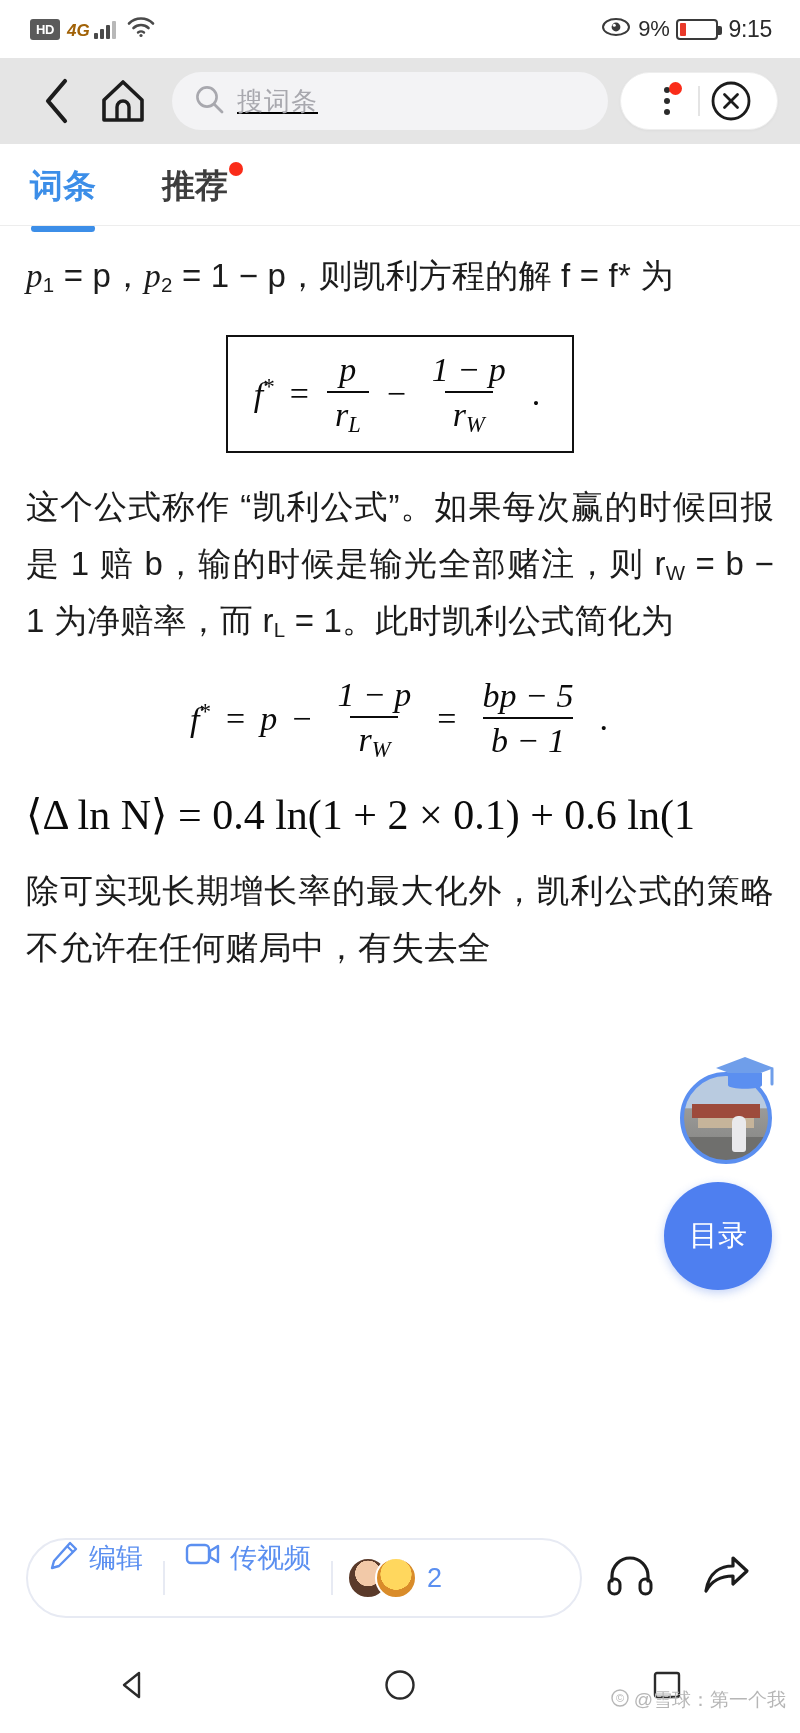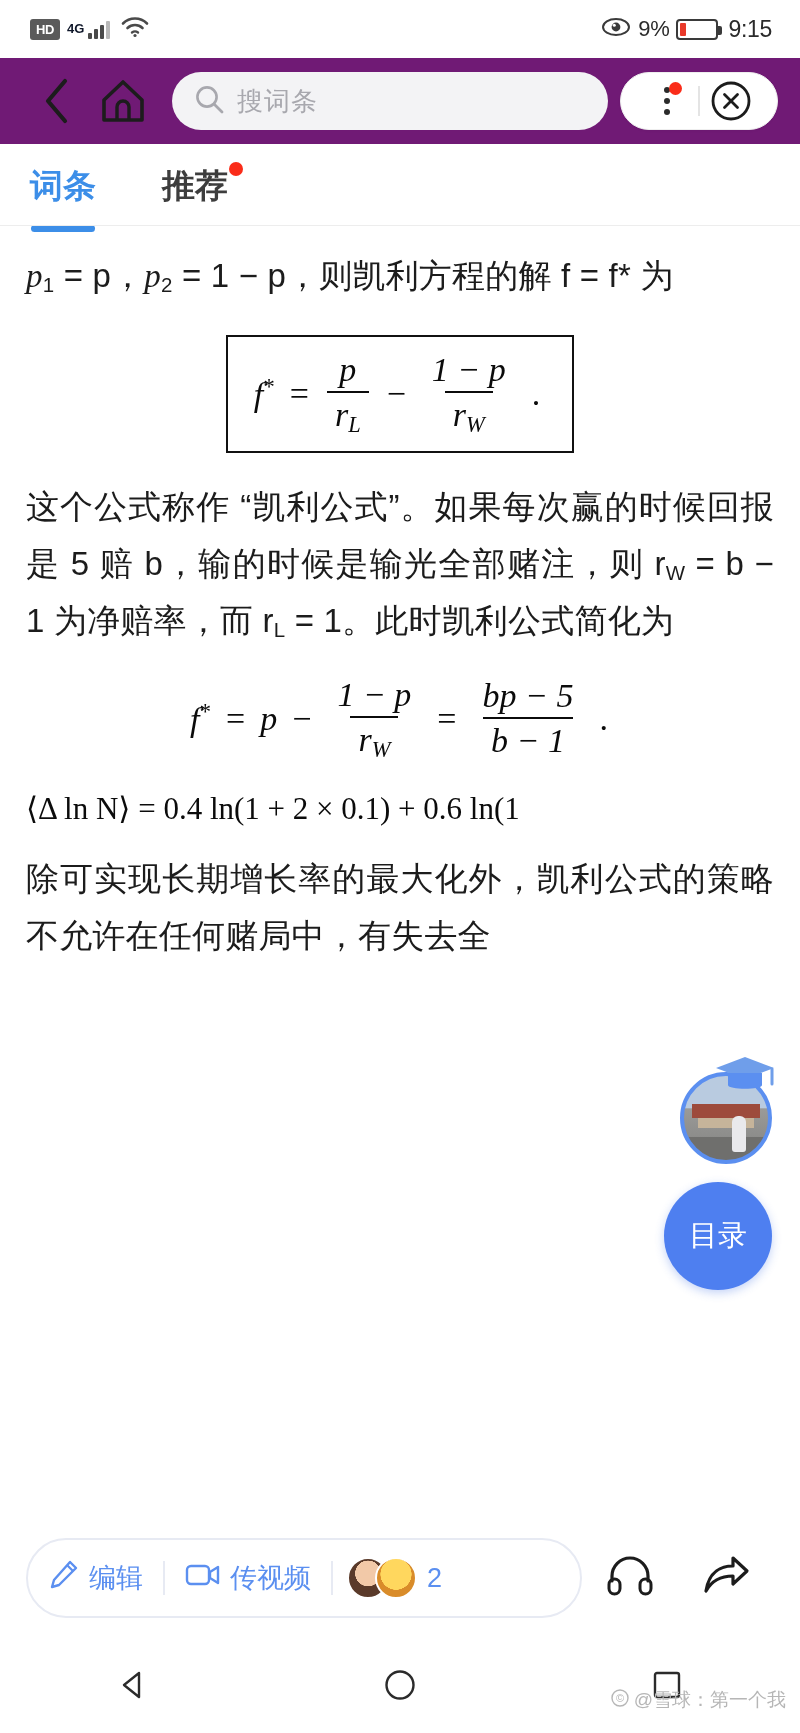--- a/index.html
+++ b/index.html
@@ -41,26 +41,27 @@
     height: 21px;
     background: #5a5a5a;
     color: #ffffff;
     font-size: 13px;
     font-weight: bold;
     border-radius: 3px;
     letter-spacing: -0.5px;
     text-align: right;
   }
   .net-type {
-    font-size: 13px;
-    color: #0f172a;
+    font-size: 17px;
+    color: #a16207;
     font-weight: 600;
     margin-right: -3px;
     align-self: flex-start;
     margin-top: 5px;
+    font-style: italic;
   }
   .signal-bars {
     display: flex;
     align-items: flex-end;
     gap: 2px;
     height: 19px;
   }
   .signal-bars i { width: 4px; background: #4a4a4a; border-radius: 1px; display: block; }
   .signal-bars i:nth-child(1) { height: 6px; }
   .signal-bars i:nth-child(2) { height: 10px; }
@@ -108,21 +109,22 @@
   }
   .clock { font-size: 23px; color: #2b2b2b; letter-spacing: -0.3px; margin-left: 3px; }
 
   
   .nav-bar {
     height: 86px;
     display: flex;
     align-items: center;
     padding: 0 22px 0 26px;
     gap: 4px;
-    background: #701a75;
+    background: #e5e5e5;
+    text-decoration: underline;
   }
   .nav-btn {
     width: 62px;
     height: 62px;
     display: flex;
     align-items: center;
     justify-content: center;
     flex: none;
     cursor: pointer;
   }
@@ -286,21 +288,21 @@
   .frac .den { padding: 3px 8px 0 8px; border-top: 2.2px solid #0b0b0b; }
   .sup { font-size: 0.68em; vertical-align: super; font-style: normal; }
   .msub { font-size: 0.66em; vertical-align: -0.25em; font-style: italic; }
   .eq-center {
     display: flex;
     justify-content: center;
     margin: 26px 0 28px 0;
   }
   .eq-inline-line {
     font-family: "Liberation Serif", "DejaVu Serif", serif;
-    font-size: 31px;
+    font-size: 42px;
     color: #0b0b0b;
     display: flex;
     align-items: center;
     gap: 10px;
     white-space: nowrap;
     margin: 26px 0 24px 0;
   }
 
   
   .float-avatar {
@@ -378,21 +380,21 @@
     flex: 1;
     height: 80px;
     border-radius: 40px;
     border: 2px solid #e7eaf3;
     display: flex;
     align-items: center;
     background: #ffffff;
   }
   .pill-item {
     display: flex;
-    align-items: center;
+    align-items: flex-start;
     justify-content: center;
     gap: 10px;
     padding: 0 20px;
     height: 100%;
     cursor: pointer;
     font-size: 27px;
     color: #5b8ff0;
   }
   .pill-sep { width: 2px; height: 34px; background: #e7eaf3; }
   .contrib {
@@ -558,21 +560,21 @@
           <span class="op">−</span>
           <span class="frac">
             <span class="num it">1 − p</span>
             <span class="den"><span class="it">r</span><span class="msub">W</span></span>
           </span>
           <span class="op">.</span>
         </div>
       </div>
     </div>
 
-    <p class="para"><span>这个公式称作 “凯利公式”。如果每次赢的时候回报是 5 赔 b，输的时候是输光全部赌注，则 r</span><sub>W</sub><span> = b − 1 为净赔率，而 r</span><sub>L</sub><span> = 1。此时凯利公式简化为</span></p>
+    <p class="para"><span>这个公式称作 “凯利公式”。如果每次赢的时候回报是 1 赔 b，输的时候是输光全部赌注，则 r</span><sub>W</sub><span> = b − 1 为净赔率，而 r</span><sub>L</sub><span> = 1。此时凯利公式简化为</span></p>
 
     <div class="eq-center">
       <div class="eq">
         <span><span class="it">f</span><span class="sup">*</span></span>
         <span class="op">=</span>
         <span class="it">p</span>
         <span class="op">−</span>
         <span class="frac">
           <span class="num it">1 − p</span>
           <span class="den"><span class="it">r</span><span class="msub">W</span></span>

